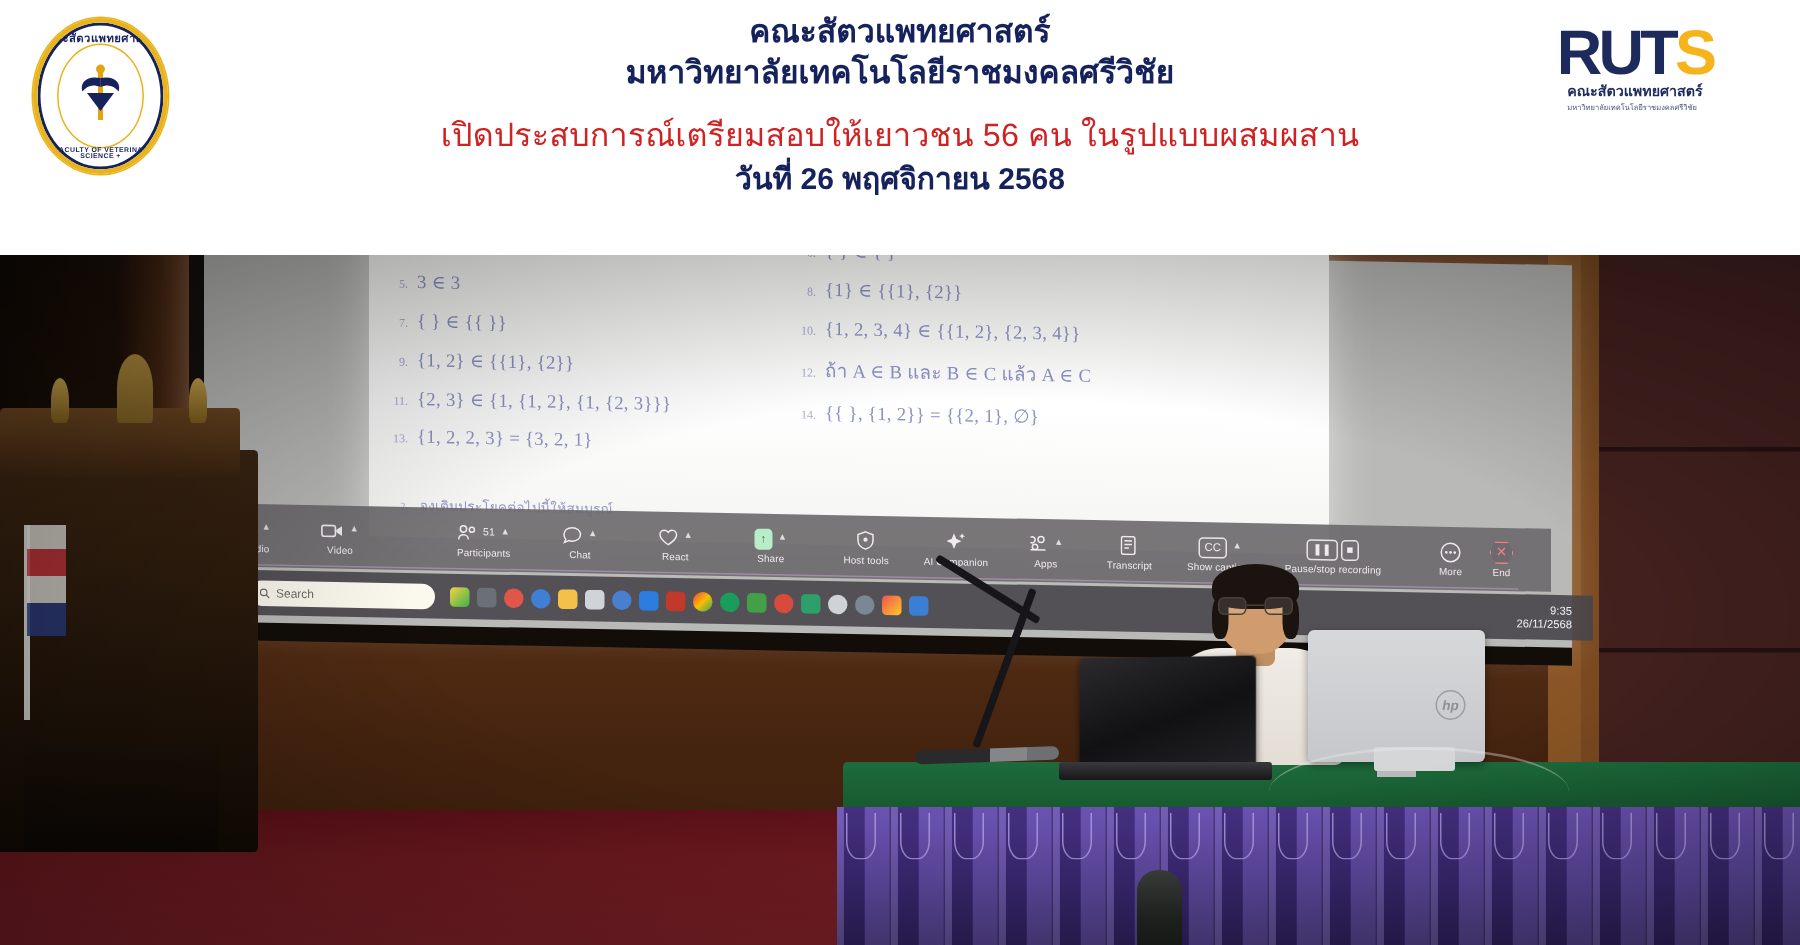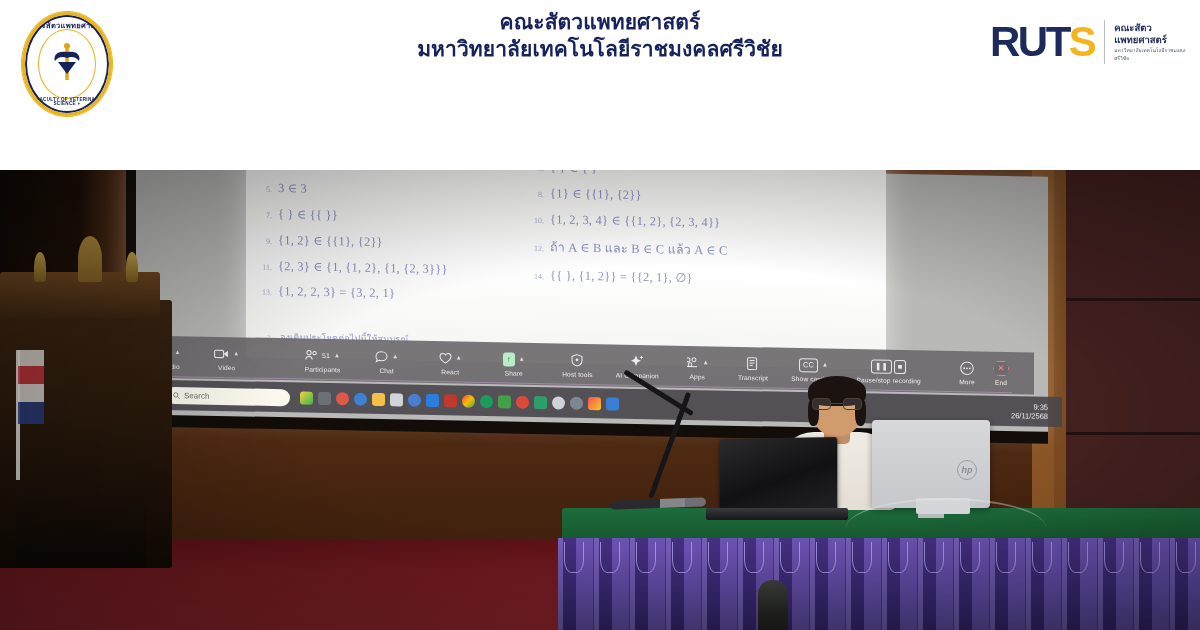--- a/index.html
+++ b/index.html
@@ -61,21 +61,21 @@
     color:#cf2323; font-size:21.5px; line-height:29px; letter-spacing:.1px;
   }
   .date-line {
     color:#16225c; font-weight:bold; font-size:20px; line-height:28px;
     margin-top:1px;
   }
 
   
   .ruts {
     position:absolute; right:10px; top:14px; width:200px; height:56px;
-    display:flex; align-items:center;
+    display:flex; align-items:center;flex-direction:column;
   }
   .ruts-word {
     font-family:"Liberation Sans", sans-serif;
     font-weight:bold; font-size:42px; letter-spacing:-2.5px;
     color:#1d2a5c; line-height:42px; position:relative;
   }
   .ruts-word .s { color:#f5b41c; }
   .ruts-div { width:1px; height:44px; background:#b9bccb; margin:0 9px 0 10px; }
   .ruts-sub { text-align:left; }
   .ruts-sub .l1 { color:#1d2a5c; font-weight:bold; font-size:9.5px; line-height:12px; }
@@ -397,20 +397,22 @@
           <path d="M11 22 L20 34 L29 22" fill="#16225c"></path>
           <circle cx="20" cy="6" r="3" fill="#e0a514"></circle>
         </svg>
         <div class="seal-arc-bot">+ FACULTY OF VETERINARY SCIENCE +</div>
       </div>
     </div>
 
     <div class="title-block">
       <div class="org-line">คณะสัตวแพทยศาสตร์</div>
       <div class="org-line">มหาวิทยาลัยเทคโนโลยีราชมงคลศรีวิชัย</div>
+      <div class="headline">เปิดประสบการณ์เตรียมสอบให้เยาวชน 56 คน ในรูปแบบผสมผสาน</div>
+      <div class="date-line">วันที่ 26 พฤศจิกายน 2568</div>
     </div>
 
     <div class="ruts">
       <div class="ruts-word">
         <span>RUT</span><span class="s">S</span>
       </div>
       <div class="ruts-div"></div>
       <div class="ruts-sub">
         <div class="l1">คณะสัตวแพทยศาสตร์</div>
         <div class="l2">มหาวิทยาลัยเทคโนโลยีราชมงคลศรีวิชัย</div>

